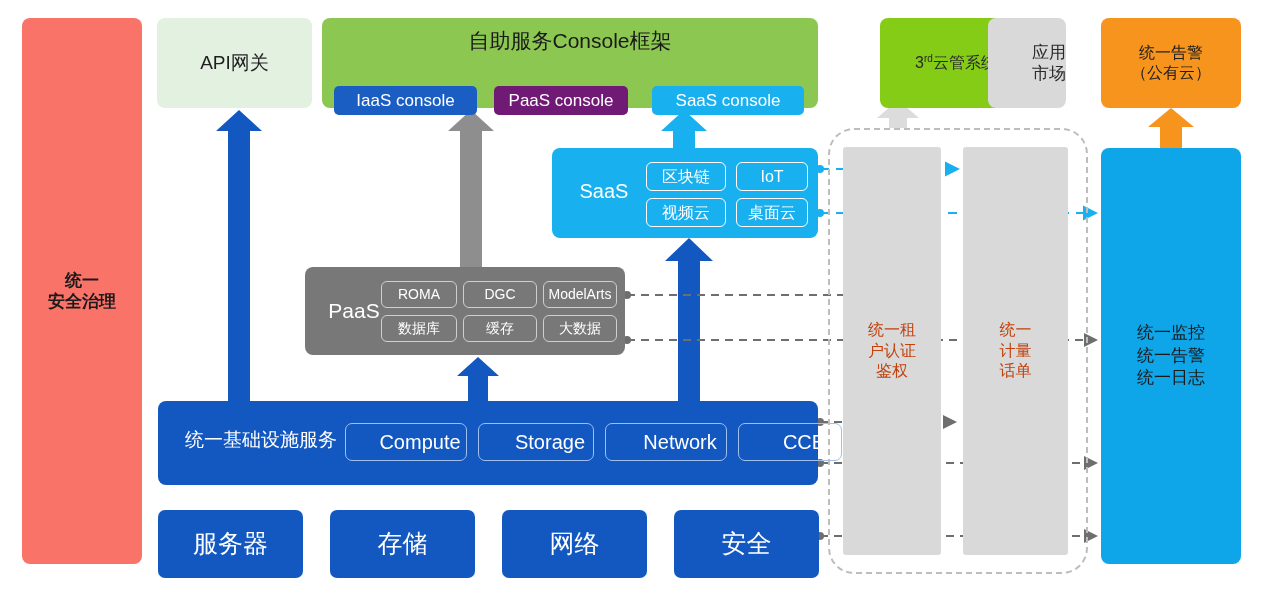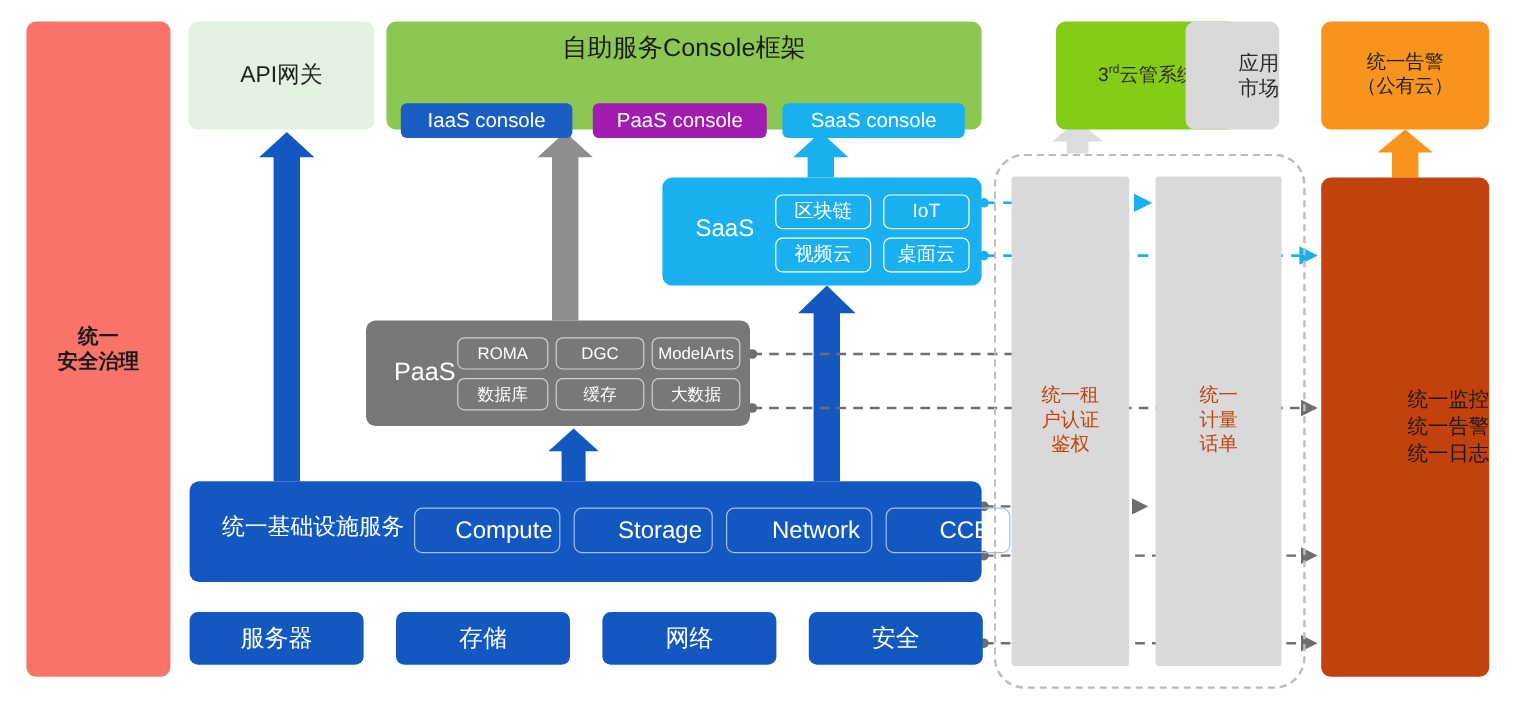--- a/index.html
+++ b/index.html
@@ -36,21 +36,21 @@
   }
   #console-title{
     position:absolute;left:0;top:10px;width:100%;
     text-align:center;font-size:21px;color:#1a1a1a;
   }
   .console-chip{
     top:68px;height:29px;border-radius:5px;
     color:#ffffff;font-size:17px;
   }
   #chip-iaas{left:12px;width:143px;background:#1a5ec4;}
-  #chip-paas{left:172px;width:145px;background:#a21caf;}
+  #chip-paas{left:172px;width:134px;background:#701a75;}
   #chip-saas{left:330px;width:152px;background:#19b0f0;}
 
   
   #third-party{
     left:880px;top:18px;width:152px;height:90px;
     background:#84cc16;border-radius:8px;color:#2b2b2b;font-size:16px;
   }
   #third-party sup{font-size:10px;vertical-align:super;}
   #app-market{
     left:988px;top:18px;width:78px;height:90px;
@@ -103,22 +103,22 @@
     top:22px;height:38px;border-radius:7px;border:1.7px solid #9fc0ef;
     color:#ffffff;font-size:20px;background:transparent;padding-left:28px;
   }
   #infra-compute{left:187px;width:122px;}
   #infra-storage{left:320px;width:116px;}
   #infra-network{left:447px;width:122px;}
   #infra-cce{left:580px;width:104px;}
 
   
   .hw-box{
-    top:510px;height:44px;background:#1258c0;border-radius:7px;
-    color:#ffffff;font-size:20px;
+    top:510px;height:68px;background:#1258c0;border-radius:7px;
+    color:#ffffff;font-size:25px;
   }
   #hw-server{left:158px;width:145px;}
   #hw-storage{left:330px;width:145px;}
   #hw-network{left:502px;width:145px;}
   #hw-security{left:674px;width:145px;}
 
   
   #common-container{
     left:828px;top:128px;width:260px;height:446px;
     border:2.5px dashed #bdbdbd;border-radius:26px;background:transparent;
@@ -126,21 +126,21 @@
   .band{
     background:#d9d9d9;border-radius:3px;
     color:#c2410c;font-size:16px;line-height:1.3;
   }
   #band-auth{left:843px;top:147px;width:98px;height:408px;}
   #band-billing{left:963px;top:147px;width:105px;height:408px;}
 
   
   #ops-center{
     left:1101px;top:148px;width:140px;height:416px;
-    background:#c2410c;border-radius:8px;color:#1a1a1a;font-size:17px;line-height:1.35;justify-content:flex-end;
+    background:#0ea5e9;border-radius:8px;color:#1a1a1a;font-size:17px;line-height:1.35;
   }
 </style>
 </head>
 <body>
 
 <div id="stage">
 
   <svg class="wires" viewBox="0 0 1265 605">
     <defs>
       <marker id="arrGray" markerWidth="7" markerHeight="7" refX="6" refY="3.5" orient="auto">

